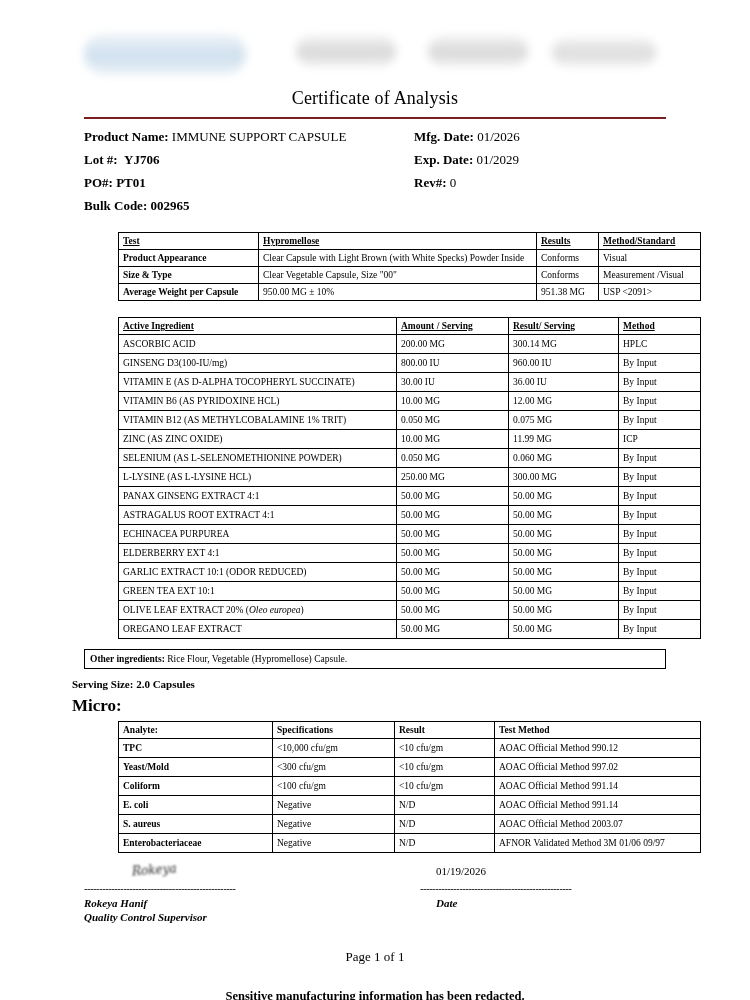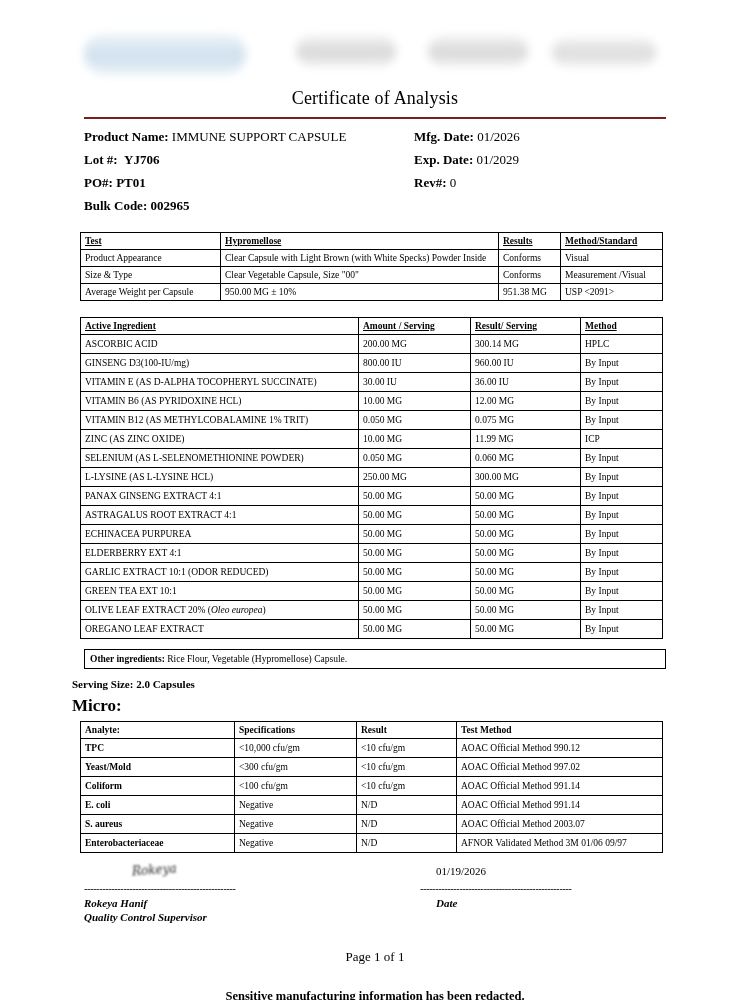--- a/index.html
+++ b/index.html
@@ -71,37 +71,37 @@
   .info-right { flex: 1; text-align: left; }
   .lbl { font-weight: bold; }
   .val-b { font-weight: bold; }
   
   table {
     border-collapse: collapse;
     font-size: 9.5px;
     table-layout: fixed;
   }
   .tbl {
-    margin: 0 80px;
+    margin: 0 118px;
     width: 582px;
     border: 1px solid #000;
   }
   .tbl td, .tbl th {
     border: 1px solid #000;
     padding: 3px 4px;
     text-align: left;
     vertical-align: middle;
     font-weight: normal;
   }
   .tbl th {
     font-weight: bold;
   }
   .u { text-decoration: underline; }
   .spec-table { margin-top: 18px; }
-  .spec-table td:first-child { font-weight: normal; }
+  .spec-table td:first-child { font-weight: bold; }
   .active-table { margin-top: 16px; }
   .active-table td { padding: 4px 4px; }
   .other-ing {
     margin: 10px 84px 0 84px;
     width: 582px;
     border: 1px solid #000;
     box-sizing: border-box;
     font-size: 9.5px;
     padding: 4px 5px;
   }

